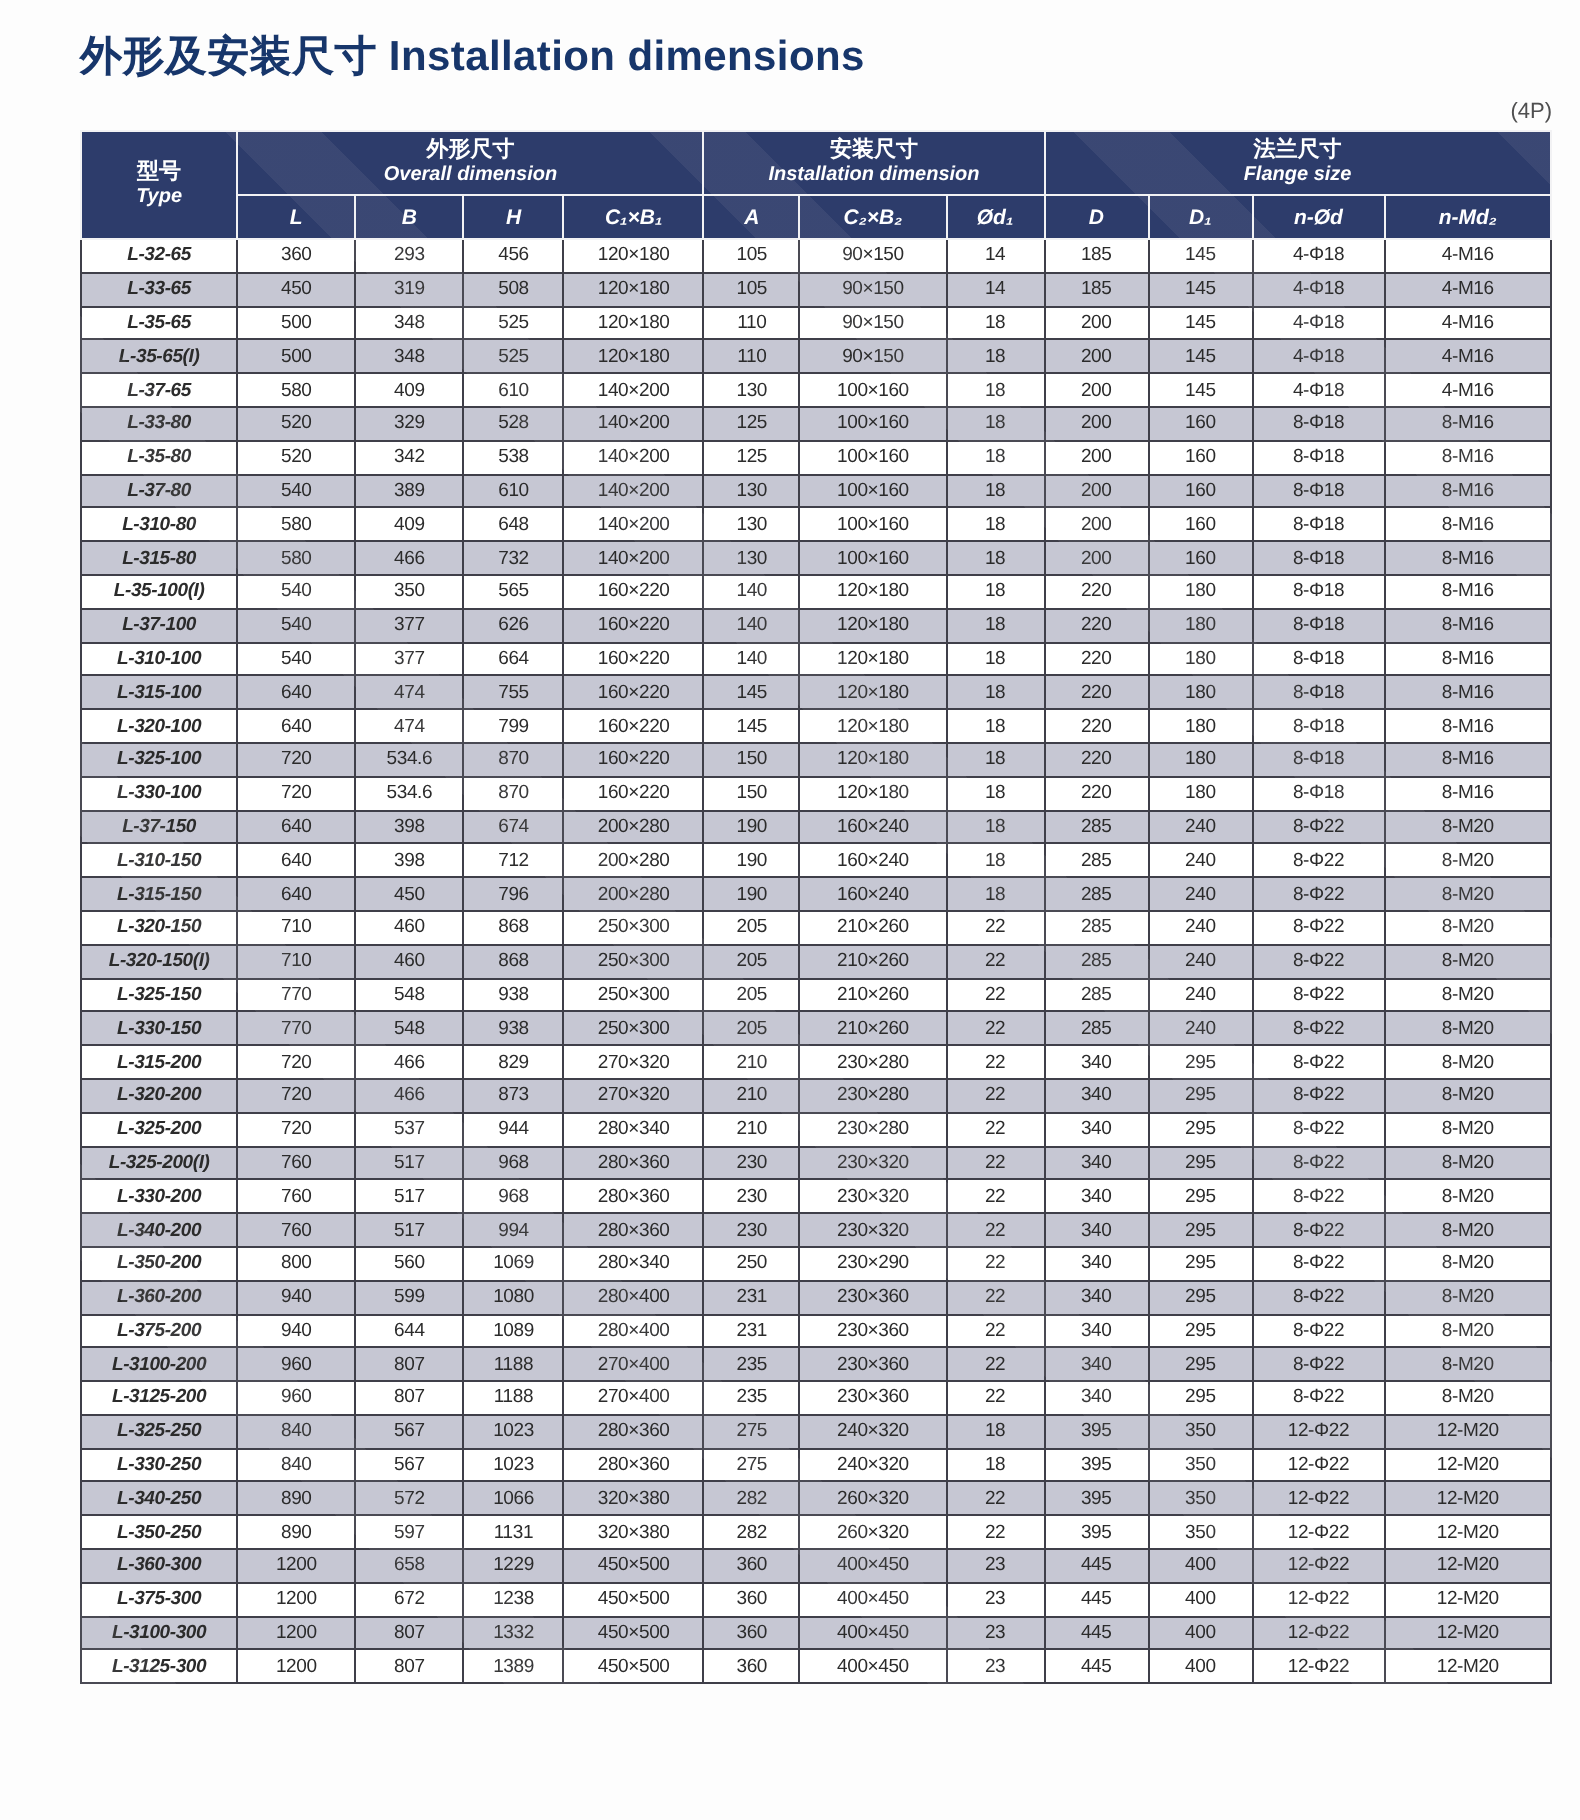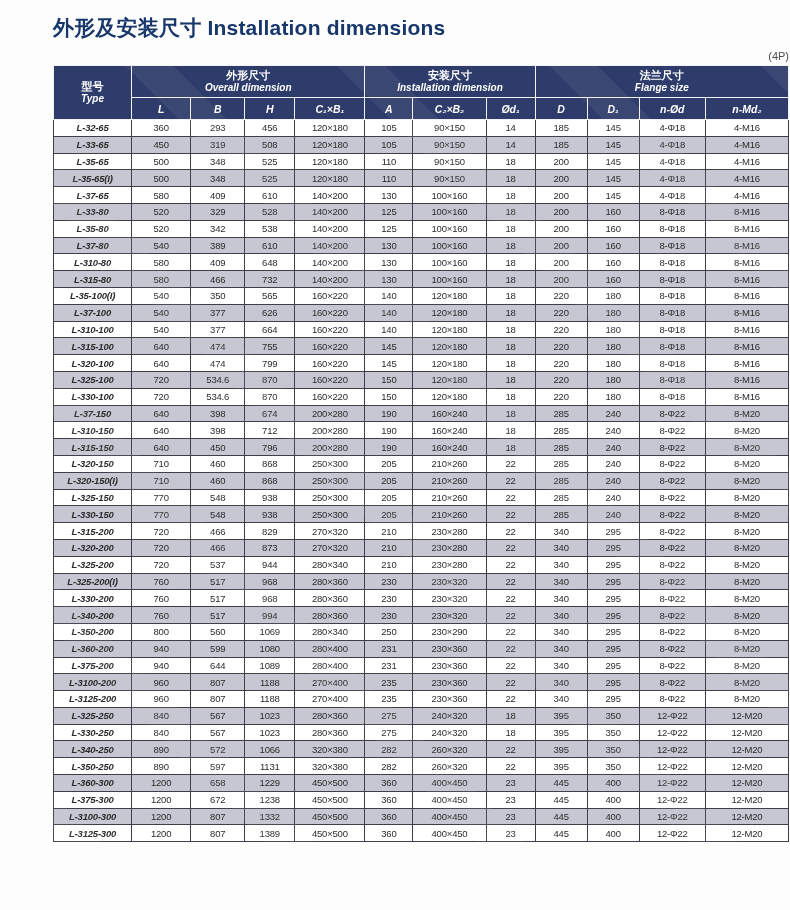--- a/index.html
+++ b/index.html
@@ -11,21 +11,21 @@
   }
   *{box-sizing:border-box;}
   html,body{margin:0;padding:0;}
   body{
     width:790px;height:910px;
     background:#fdfdfd;
     font-family:"Liberation Sans","DejaVu Sans",sans-serif;
     color:var(--body-text);
     overflow:hidden;
   }
-  .page{position:relative;width:790px;height:910px;padding:14px 14px 0 53px;}
+  .page{position:relative;width:790px;height:910px;padding:14px 14px 0 40px;}
   .page-title{
     margin:0 0 8px 0;
     font-size:21px;font-weight:bold;
     color:var(--title-color);
     letter-spacing:.2px;
   }
   .table-wrap{position:relative;width:736px;}
   .page-note{
     text-align:right;
     font-size:11px;color:#444;

